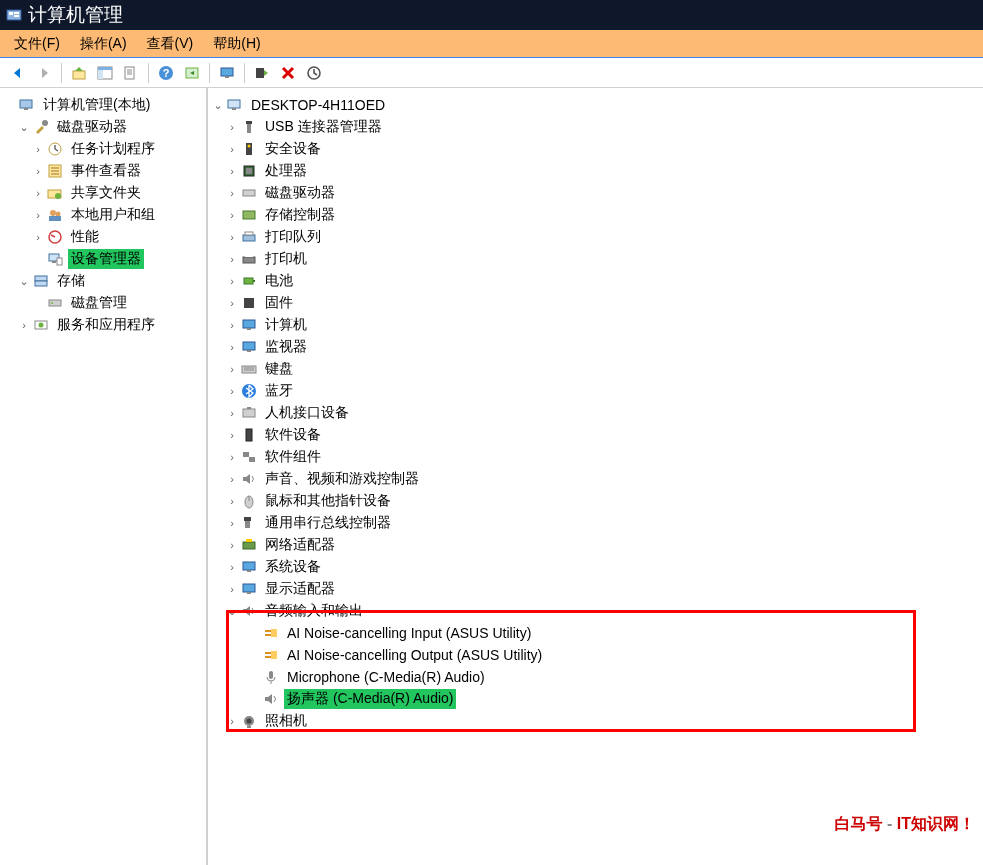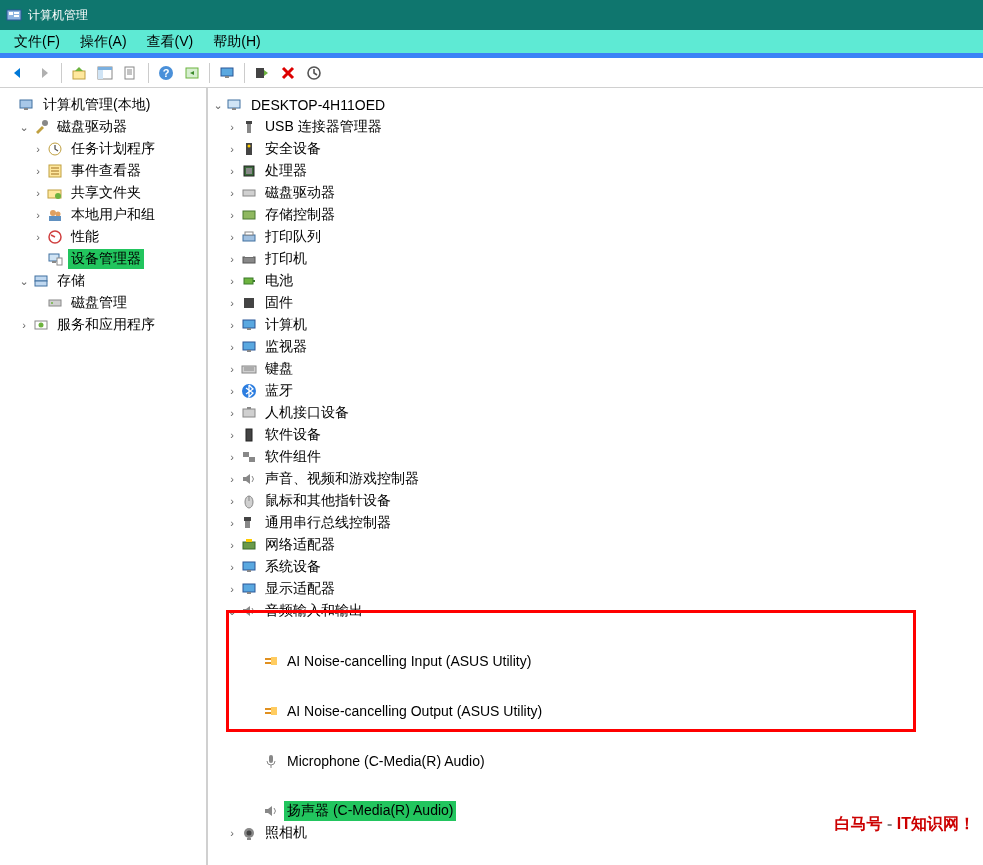--- a/index.html
+++ b/index.html
@@ -1,22 +1,22 @@
 <!DOCTYPE html>
 <html><head>
 <meta charset="utf-8">
 <style>
 * { margin: 0; padding: 0; box-sizing: border-box; font-family: "Microsoft YaHei", "Segoe UI", sans-serif; }
 body { width: 983px; height: 865px; background: #fff; font-size: 13px; color: #000; position: relative; overflow: hidden; }
 
-.titlebar { background: #0f766e; height: 30px; display: flex; align-items: center; padding: 0 6px; color: #fff; font-size: 12px; }
+.titlebar { background: #0f172a; height: 30px; display: flex; align-items: center; padding: 0 6px; color: #fff; font-size: 19px; }
 .titlebar .icon { width: 16px; height: 16px; margin-right: 6px; }
 .titlebar .icon svg { display: block; }
 
-.menubar { height: 28px; background: #5eead4; display: flex; align-items: center; border-bottom: 5px solid #3b82f6; padding: 0 4px; font-size: 14px; }
+.menubar { height: 28px; background: #fdba74; display: flex; align-items: center; border-bottom: 1px solid #3b82f6; padding: 0 4px; font-size: 14px; }
 .menubar .menuitem { padding: 4px 10px; cursor: default; }
 
 .toolbar { height: 30px; background: #fff; display: flex; align-items: center; padding: 2px 6px; gap: 2px; border-bottom: 1px solid #d0d0d0; }
 .toolbar .tb-btn { width: 24px; height: 24px; display: flex; align-items: center; justify-content: center; border: 1px solid transparent; }
 .toolbar .sep { width: 1px; height: 20px; background: #ccc; margin: 0 3px; }
 
 .content { display: flex; height: calc(100% - 88px); }
 .left-panel { width: 208px; border-right: 2px solid #d0d0d0; padding: 6px 2px; overflow: auto; }
 .right-panel { flex: 1; padding: 6px 2px; overflow: auto; position: relative; }
 
@@ -25,21 +25,21 @@
 .tree-node .caret { width: 16px; text-align: center; color: #666; font-size: 11px; cursor: default; user-select: none; }
 .tree-node .caret.empty { visibility: hidden; }
 .tree-node .node-icon { width: 18px; height: 18px; margin-right: 4px; display: flex; align-items: center; justify-content: center; }
 .tree-node .label { padding: 1px 3px; }
 .tree-node .label.selected-left { background: #22c55e; }
 .tree-node .label.selected-right { background: #22c55e; }
 
 .indent-1 { padding-left: 14px; }
 .indent-2 { padding-left: 28px; }
 .indent-r1 { padding-left: 14px; }
-.indent-r2 { padding-left: 36px; margin-top: 28px; }
+.indent-r2 { padding-left: 36px; }
 
 .highlight-box { position: absolute; border: 3px solid #ff0000; pointer-events: none; }
 
 .watermark { position: absolute; right: 8px; bottom: 30px; font-size: 16px; font-weight: bold; }
 .watermark .red { color: #cc0000; }
 .watermark .gray { color: #888; }
 
 
 .svg16 { width: 16px; height: 16px; }
 </style>

